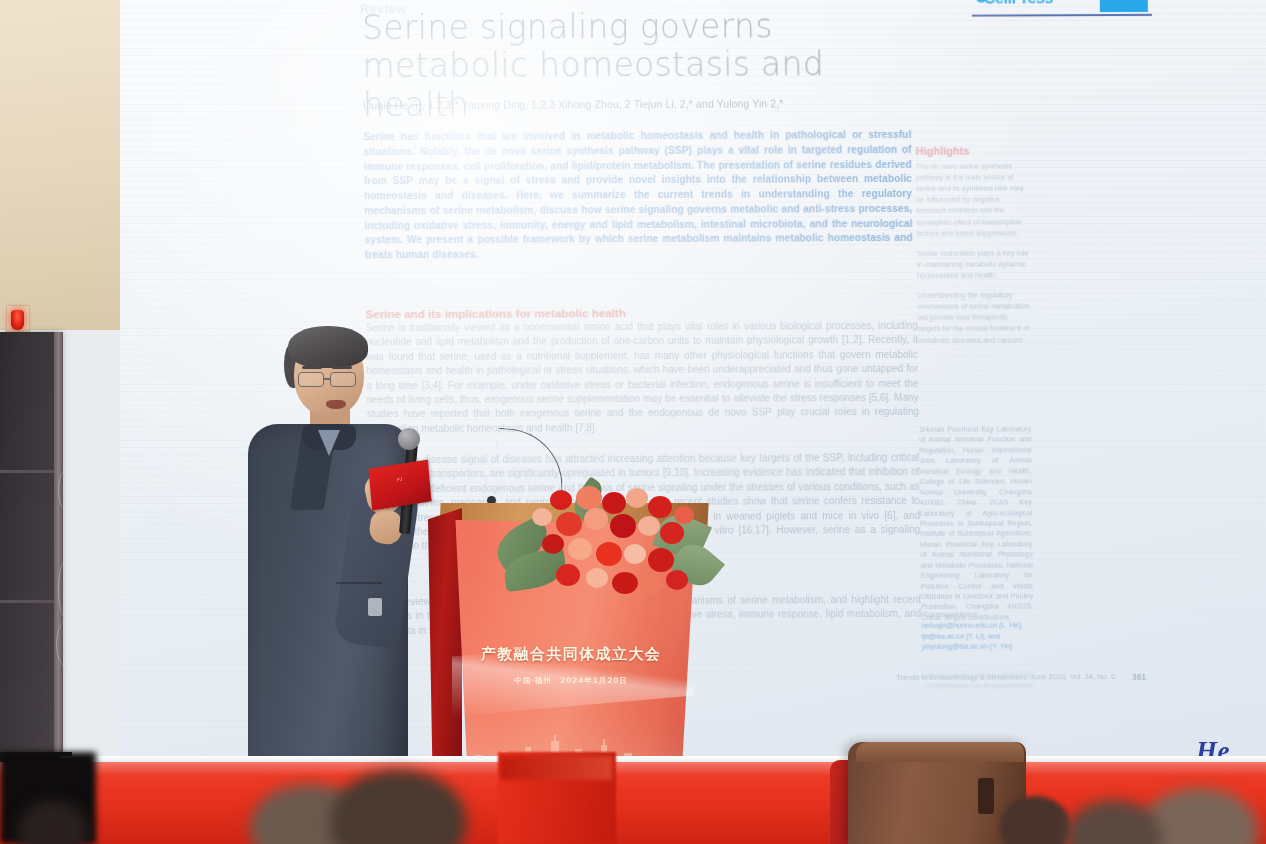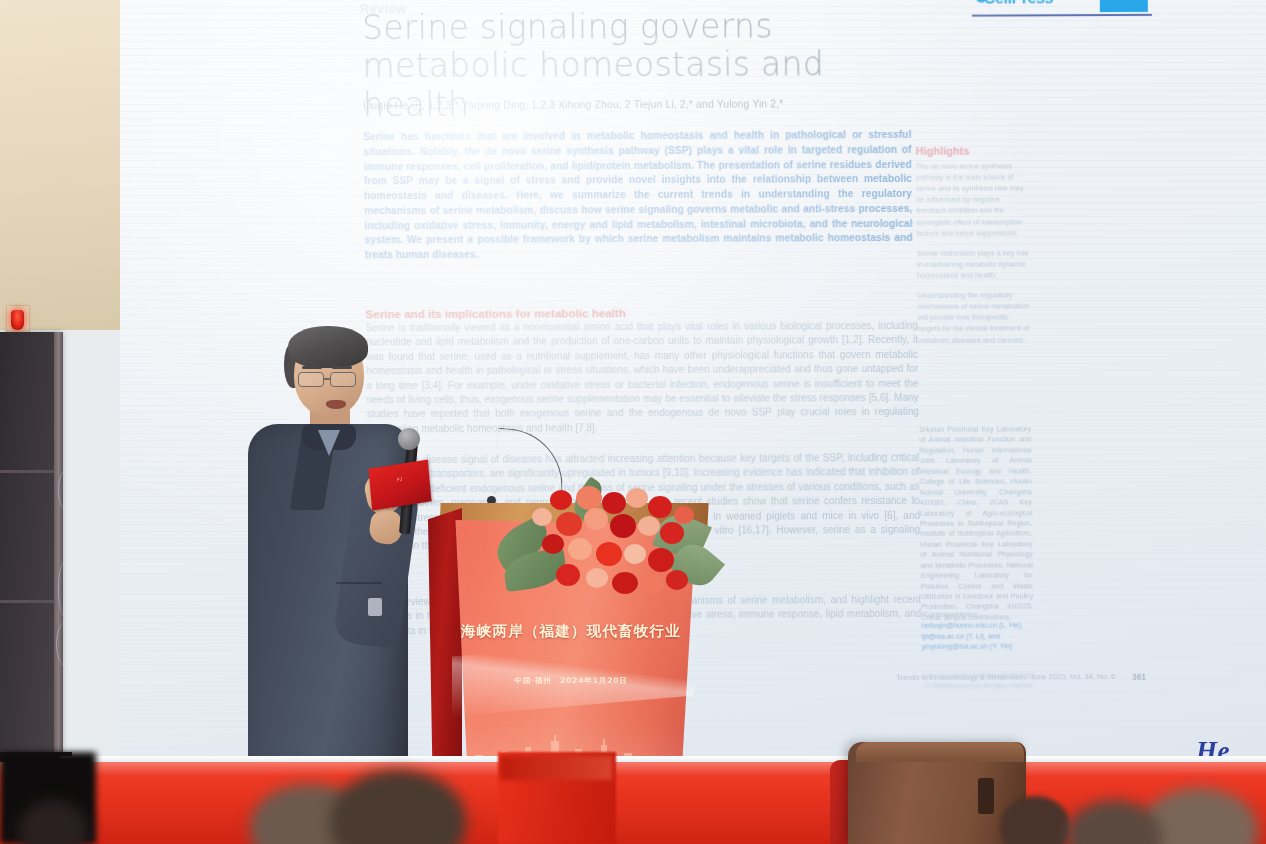--- a/index.html
+++ b/index.html
@@ -359,21 +359,21 @@
         <rect x="166" y="18" width="8" height="26"></rect>
       <rect x="177" y="30" width="15" height="14"></rect>
         <rect x="195" y="22" width="9" height="22"></rect>
       <rect x="207" y="28" width="14" height="16"></rect>
       <rect x="96" y="0" width="2" height="8"></rect>
         <rect x="145" y="4" width="2" height="8"></rect>
     </g>
   </svg>
 
   <div class="ribbon-sheen"></div>
-  <div class="banner-l1">海峡两岸（福建）现代畜牧行业</div>
+  <div class="banner-l2">产教融合共同体成立大会</div>
   <div class="banner-date">中国·福州　2024年1月20日</div>
 
   <div class="bouquet">
     <div class="leaf" style="left:-4px; top:40px; width:56px; height:34px; transform:rotate(-28deg);"></div>
     <div class="leaf" style="left:6px; top:66px; width:62px; height:36px; transform:rotate(-8deg);"></div>
     <div class="leaf2" style="left:160px; top:30px; width:48px; height:40px; transform:rotate(24deg);"></div>
     <div class="leaf2" style="left:176px; top:60px; width:44px; height:38px; transform:rotate(40deg);"></div>
     <div class="leaf" style="left:70px; top:2px; width:40px; height:22px; transform:rotate(-55deg);"></div>
 
     <div class="fl" style="left:52px; top:4px; width:22px; height:20px; background:#d71f1c;"></div>

